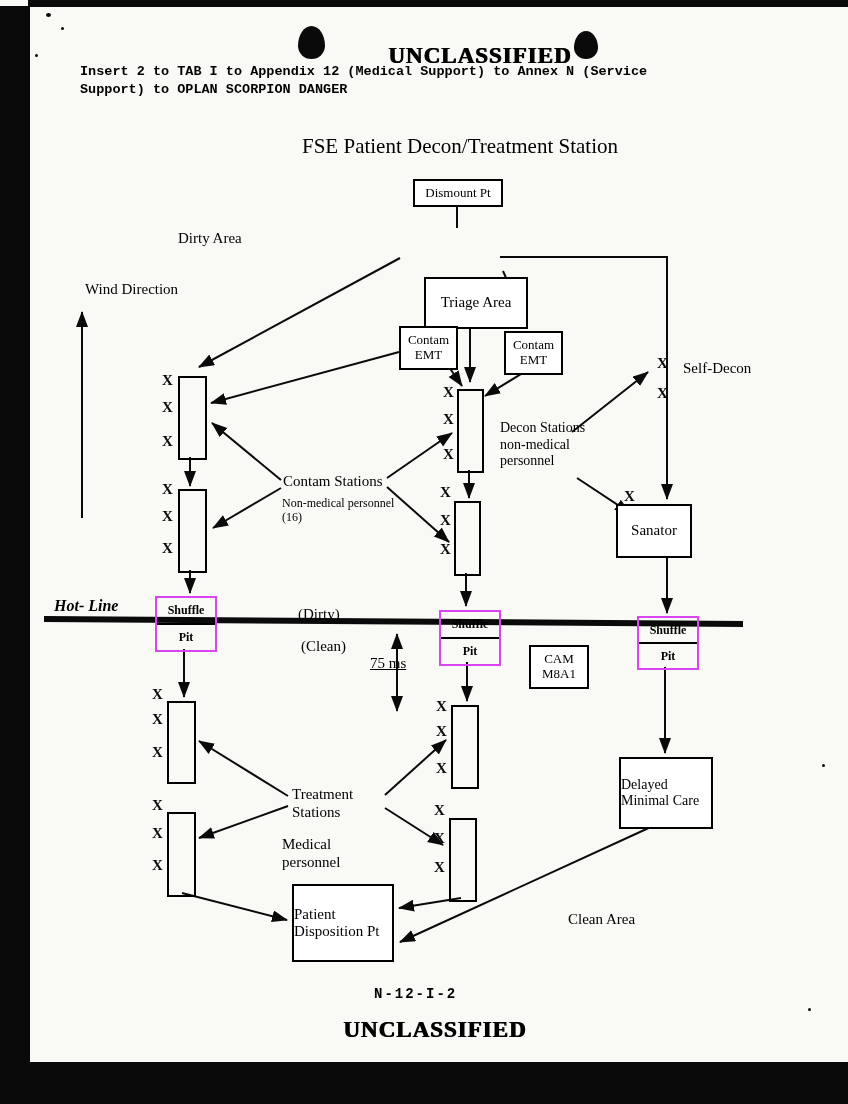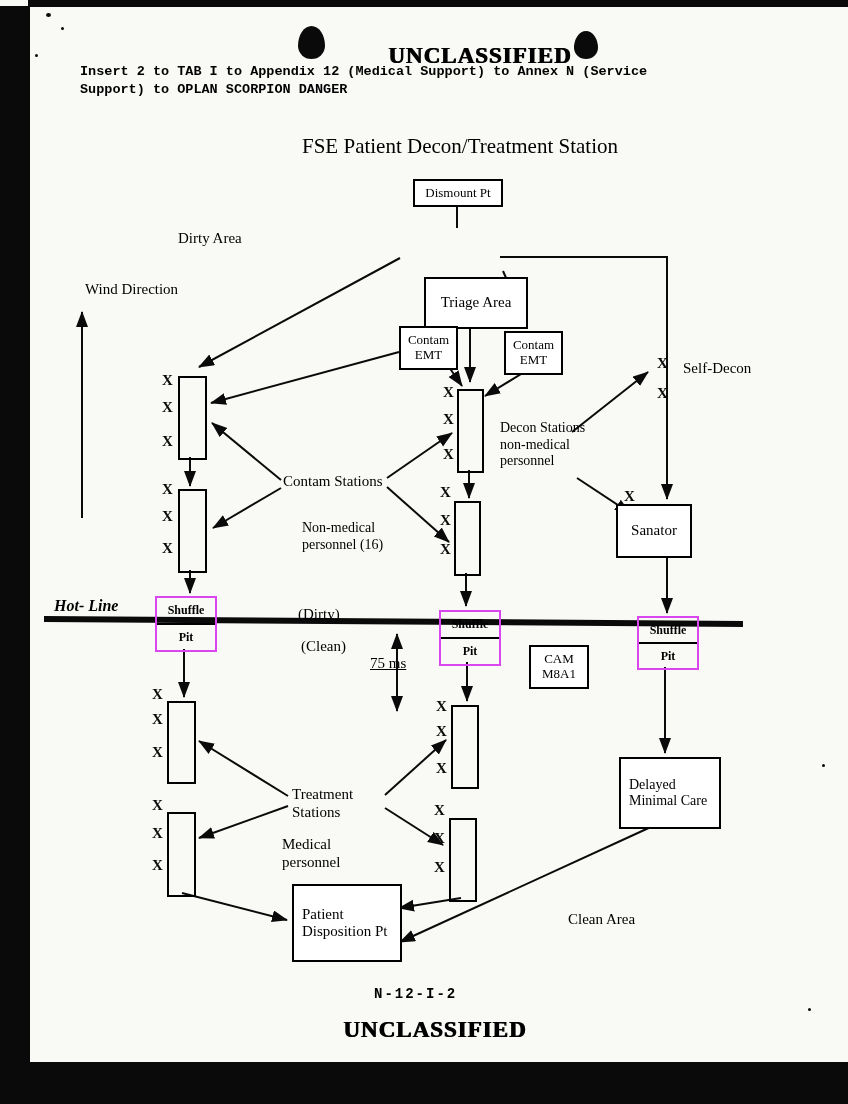--- a/index.html
+++ b/index.html
@@ -5,21 +5,21 @@
   html,body{margin:0;padding:0;background:#e8e8e8;}
   #page{position:relative;width:848px;height:1104px;background:#f9f9f6;overflow:hidden;
         font-family:"Liberation Serif",serif;color:#000;}
   .edge{position:absolute;background:#0a0a0a;}
   .dot{position:absolute;background:#0a0a0a;border-radius:50%;}
   .blot{position:absolute;background:#0a0a0a;border-radius:50% 50% 50% 50% / 60% 60% 40% 40%;}
   svg{position:absolute;left:0;top:0;z-index:1;}
   .label{position:absolute;z-index:2;font-family:"Liberation Serif",serif;line-height:1.18;}
   .box{position:absolute;z-index:2;border:2px solid #000;background:#fff;
        display:flex;align-items:center;justify-content:center;text-align:center;line-height:1.15;}
-  .box.leftalign{justify-content:flex-start;text-align:left;padding-left:8px;}
+  .box.leftalign{justify-content:flex-start;text-align:left;}
   .vrect{position:absolute;z-index:2;border:2px solid #000;background:transparent;}
   .shuffle{position:absolute;z-index:2;border:2px solid #d946ef;display:flex;flex-direction:column;
            font-size:12px;font-weight:bold;text-align:center;background:transparent;}
   .shuffle .cell{flex:1;display:flex;align-items:center;justify-content:center;}
   .shuffle .cell:first-child{border-bottom:2px solid #000;}
   .mono{font-family:"Liberation Mono",monospace;font-weight:bold;}
   .classif{font-weight:bold;font-size:23px;letter-spacing:1px;text-shadow:1px 0 0 #000;}
   .title{font-weight:normal;font-size:21px;text-align:center;}
   .small{font-size:13px;}
   .med{font-size:15px;}
@@ -172,21 +172,21 @@
   <div class="shuffle" style="left:637px;top:616px;width:58px;height:50px;">
     <span class="cell">Shuffle</span>
     <span class="cell">Pit</span>
   </div>
 
   <div class="label med" style="left:178px;top:230px;">Dirty Area</div>
   <div class="label med" style="left:57px;top:281px;margin-left:28px;">Wind Direction</div>
   <div class="label med" style="left:683px;top:360px;">Self-Decon</div>
   <div class="label med" style="left:283px;top:473px;">Contam Stations</div>
   <div class="label" style="left:500px;top:420px;width:95px;font-size:14px;">Decon Stations non-medical personnel</div>
-  <div class="label" style="left:282px;top:520px;width:120px;font-size:14px;margin-left:20px;">Non-medical personnel (16)</div>
+  <div class="label" style="left:282px;top:496px;width:120px;font-size:12px;">Non-medical personnel (16)</div>
   <div class="label" style="left:54px;top:597px;font-size:16px;font-weight:bold;font-style:italic;">Hot- Line</div>
   <div class="label med" style="left:298px;top:606px;">(Dirty)</div>
   <div class="label med" style="left:301px;top:638px;">(Clean)</div>
   <div class="label med" style="left:370px;top:655px;text-decoration:underline;">75 ms</div>
   <div class="label med" style="left:292px;top:786px;width:95px;">Treatment Stations</div>
   <div class="label med" style="left:282px;top:836px;width:90px;">Medical personnel</div>
   <div class="label med" style="left:568px;top:911px;">Clean Area</div>
 
   <div class="label mono" style="left:374px;top:986px;font-size:14px;letter-spacing:2px;text-align:center;">N-12-I-2</div>
   <div class="label classif" style="left:343px;top:1016px;">UNCLASSIFIED</div>

